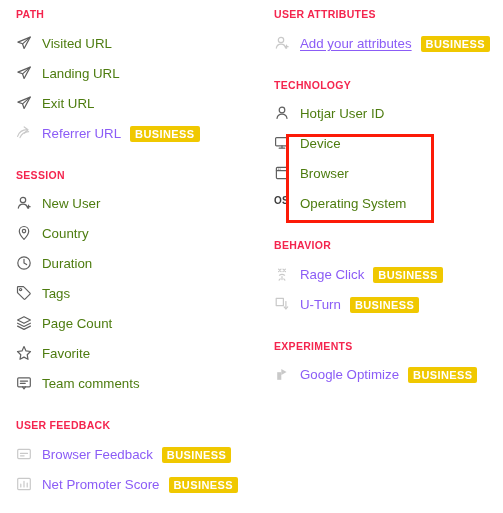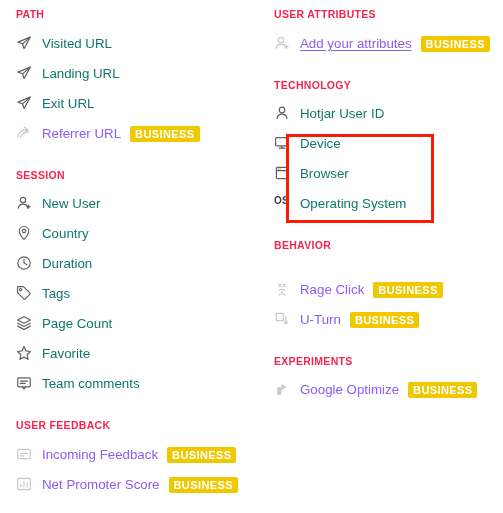--- a/index.html
+++ b/index.html
@@ -57,21 +57,21 @@
     height: 18px;
     display: flex;
     justify-content: flex-start;
     color: #606060;
   }
   .item.disabled .item-icon { color: #c9c9c9; }
   .item-icon svg { display: block; }
 
   .item-label {
     font-size: 13.3px;
-    color: #0f766e;
+    color: #4d7c0f;
     line-height: 1;
     white-space: nowrap;
     font-family: "Liberation Sans", sans-serif;
   }
   .item.disabled .item-label { color: #8b5cf6; }
   .item.link .item-label {
     text-decoration: underline;
     text-underline-offset: 2px;
     cursor: pointer;
   }
@@ -226,21 +226,21 @@
       <div class="section">
         <div class="section-title" style="margin-top: 21px; margin-bottom: 9px;">USER FEEDBACK</div>
         <div class="item disabled">
           <span class="item-icon">
             <svg width="16" height="16" viewBox="0 0 16 16">
               <rect fill="none" stroke="currentColor" stroke-width="1.2" stroke-linecap="round" stroke-linejoin="round" x="1.7" y="3.4" width="12.6" height="9.2" rx="1"></rect>
               <path fill="none" stroke="currentColor" stroke-width="1.2" stroke-linecap="round" stroke-linejoin="round" d="M4.5 7.4h7"></path>
               <path fill="none" stroke="currentColor" stroke-width="1.2" stroke-linecap="round" stroke-linejoin="round" d="M4.5 9.8h3.6"></path>
             </svg>
           </span>
-          <span class="item-label">Incoming Feedback</span>
+          <span class="item-label">Browser Feedback</span>
           <span class="badge">BUSINESS</span>
         </div>
         <div class="item disabled">
           <span class="item-icon">
             <svg width="16" height="16" viewBox="0 0 16 16">
               <rect fill="none" stroke="currentColor" stroke-width="1.2" stroke-linecap="round" stroke-linejoin="round" x="1.7" y="2.3" width="12.6" height="11.4" rx="1"></rect>
               <path fill="none" stroke="currentColor" stroke-width="1.2" stroke-linecap="round" stroke-linejoin="round" d="M4.8 10.9V8.2M8 10.9V5.3M11.2 10.9V7.1"></path>
             </svg>
           </span>
           <span class="item-label">Net Promoter Score</span>
@@ -294,21 +294,21 @@
           <span class="item-label">Browser</span>
         </div>
         <div class="item">
           <span class="item-icon">
             <span class="os-glyph">OS</span>
           </span>
           <span class="item-label">Operating System</span>
         </div>
       </div>
       <div class="section">
-        <div class="section-title" style="margin-top: 21px; margin-bottom: 24px;">BEHAVIOR</div>
+        <div class="section-title" style="margin-top: 21px; margin-bottom: 9px;">BEHAVIOR</div>
         <div class="item disabled">
           <span class="item-icon">
             <svg width="16" height="16" viewBox="0 0 16 16">
               <path fill="none" stroke="currentColor" stroke-width="1.2" stroke-linecap="round" stroke-linejoin="round" d="M4.6 3.1 7 5.5M7 3.1 4.6 5.5M9 3.1l2.4 2.4M11.4 3.1 9 5.5"></path>
               <path fill="none" stroke="currentColor" stroke-width="1.2" stroke-linecap="round" stroke-linejoin="round" d="M5.4 9.2c1.6-1.1 3.6-1.1 5.2 0"></path>
               <path fill="none" stroke="currentColor" stroke-width="1.2" stroke-linecap="round" stroke-linejoin="round" d="M8 10.5v3.1M6.2 12.9l-1.1 1.2M9.8 12.9l1.1 1.2"></path>
             </svg>
           </span>
           <span class="item-label">Rage Click</span>
           <span class="badge">BUSINESS</span>

